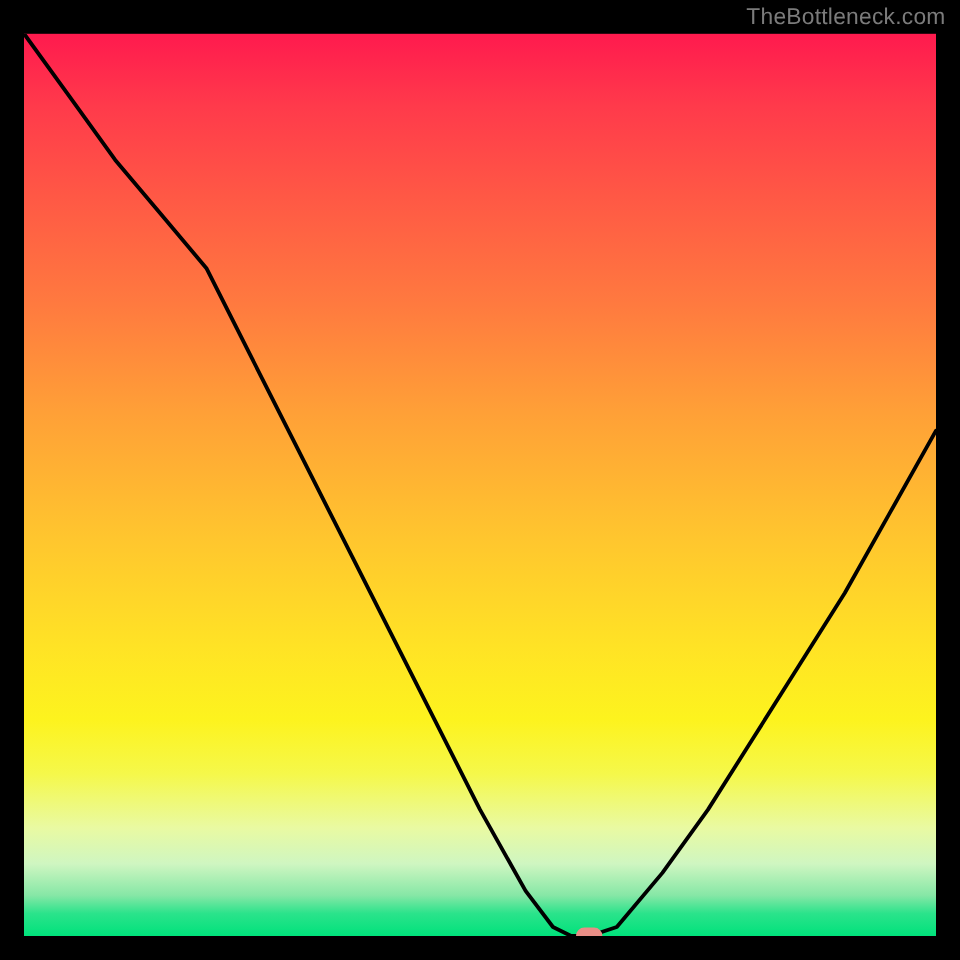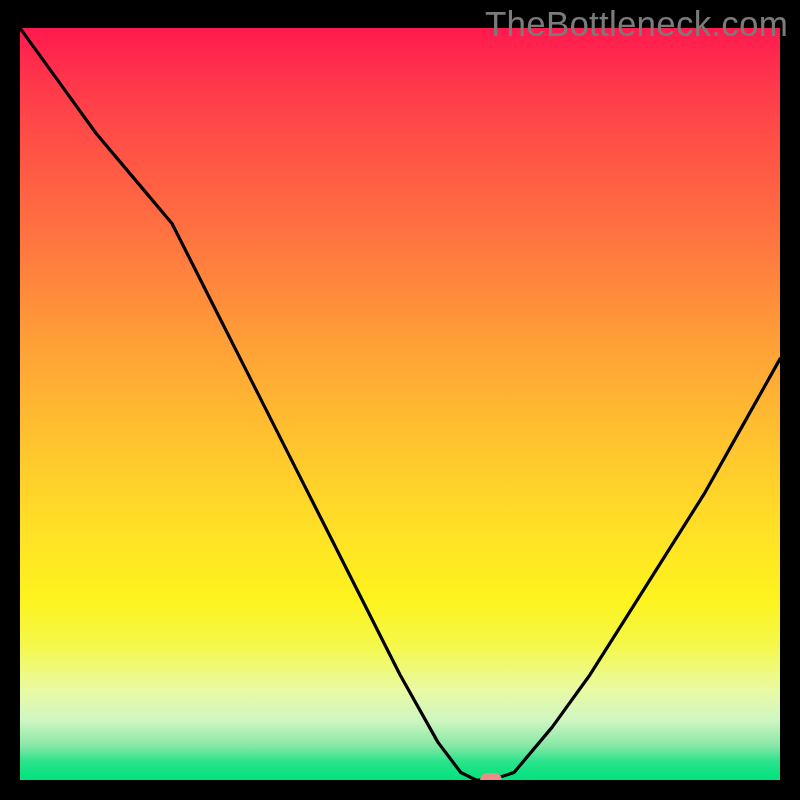--- a/index.html
+++ b/index.html
@@ -8,21 +8,21 @@
     position: relative;
     width: 800px;
     height: 800px;
     background: #000;
   }
   .watermark {
     position: absolute;
     top: 4px;
     right: 12px;
     font-family: Arial, Helvetica, sans-serif;
-    font-size: 35px;
+    font-size: 19px;
     font-weight: 500;
     color: #7b7b7b;
     letter-spacing: 0.2px;
     z-index: 10;
   }
   .plot {
     position: absolute;
     left: 20px;
     top: 28px;
     width: 760px;

